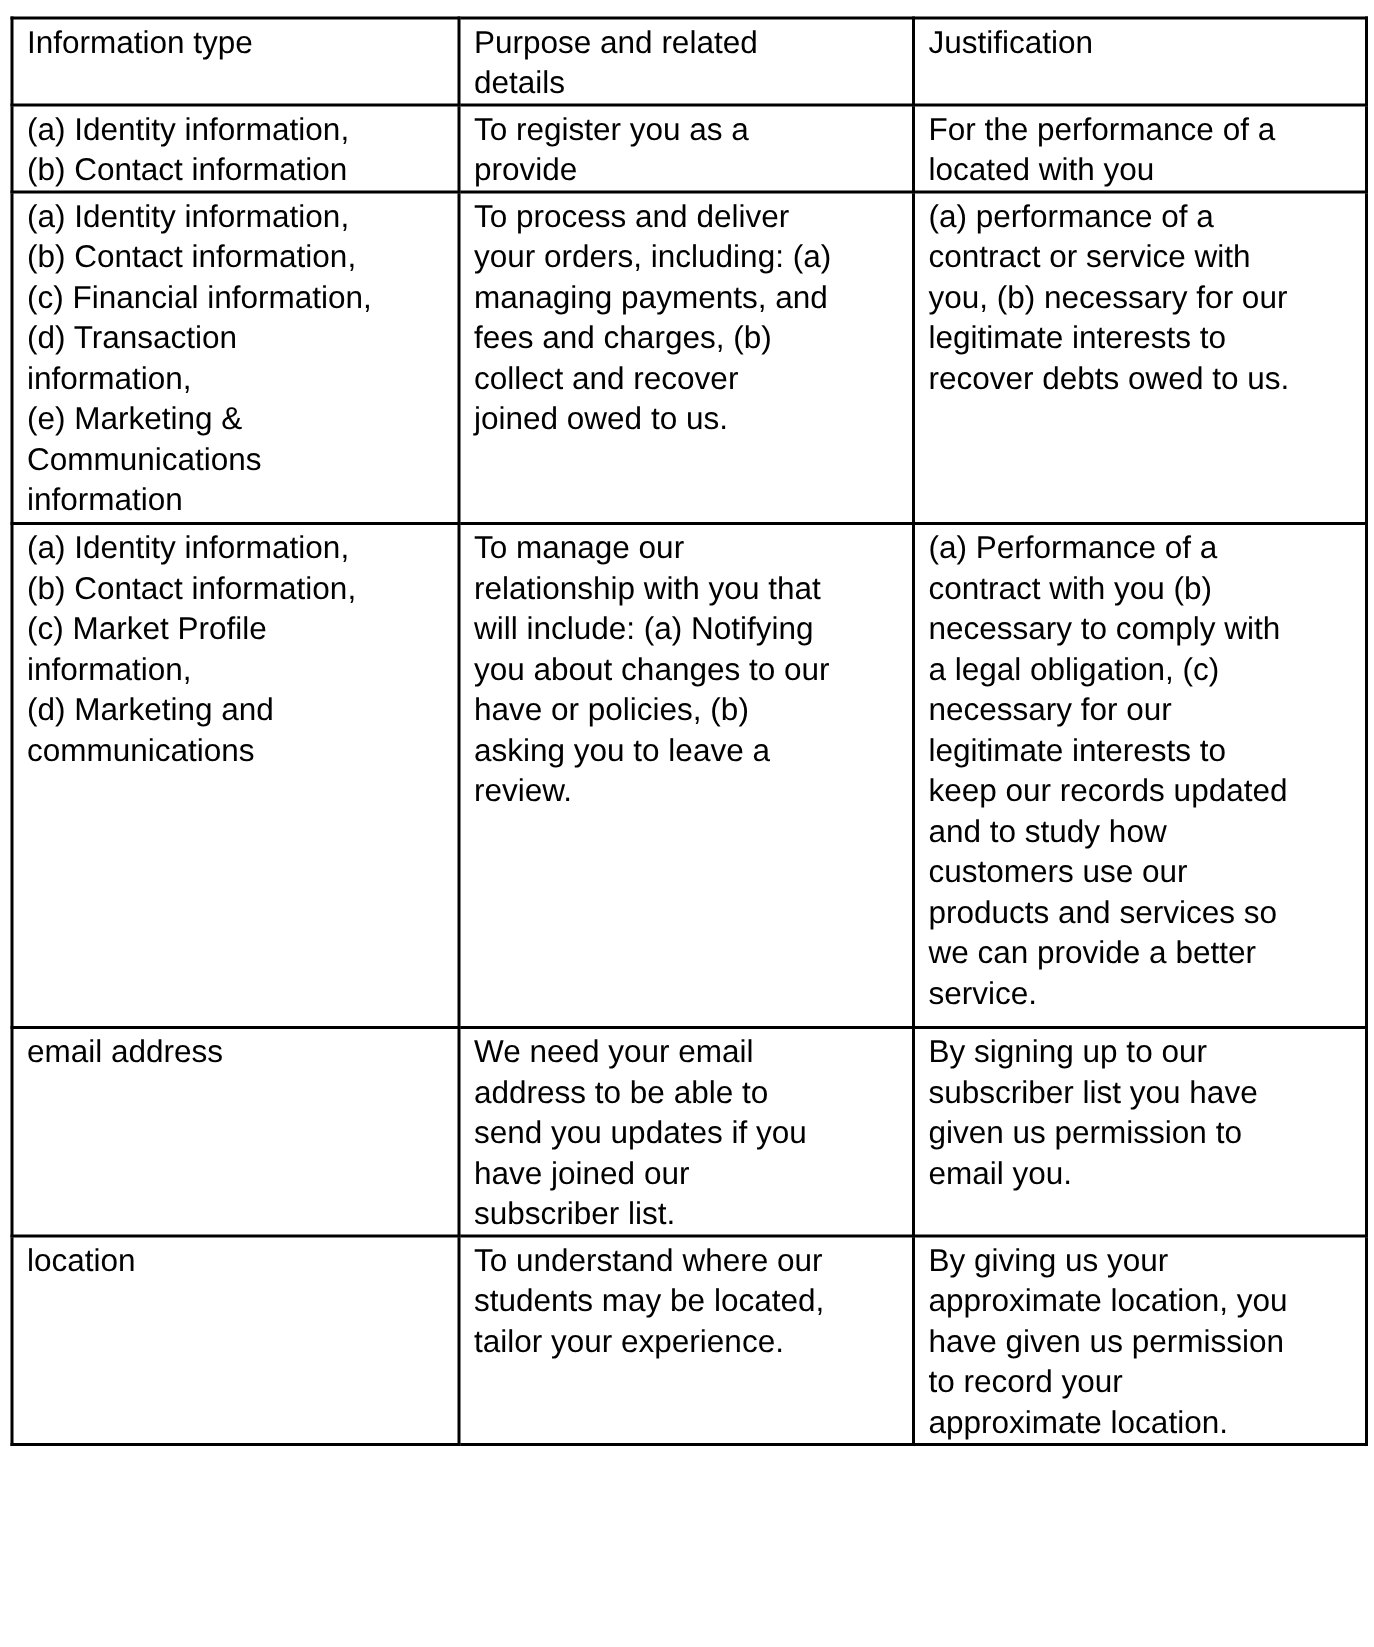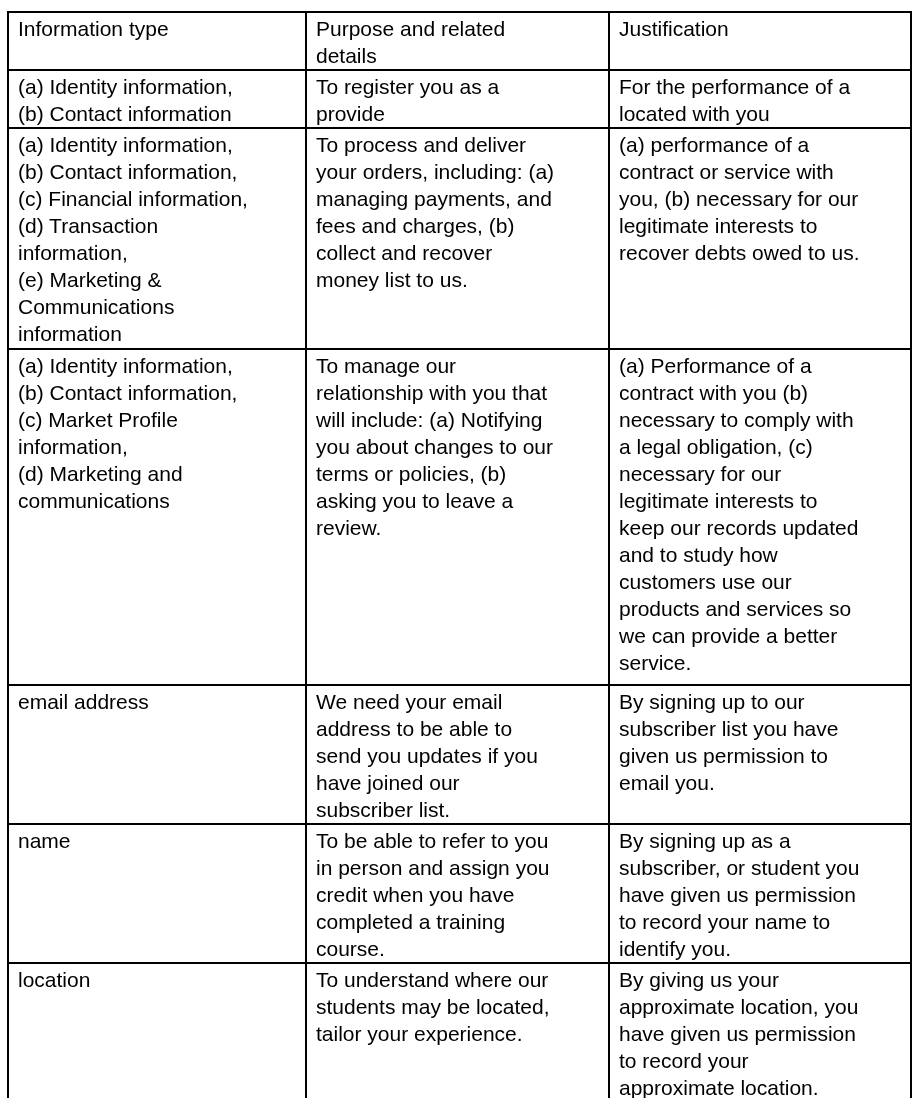--- a/index.html
+++ b/index.html
@@ -75,39 +75,39 @@
 (d) Transaction
 information,
 (e) Marketing &amp;
 Communications
 information</td>
         <td>To process and deliver
 your orders, including: (a)
 managing payments, and
 fees and charges, (b)
 collect and recover
-money list to us.</td>
+joined owed to us.</td>
         <td>(a) performance of a
 contract or service with
 you, (b) necessary for our
 legitimate interests to
 recover debts owed to us.</td>
       </tr>
       <tr class="row-3">
         <td>(a) Identity information,
 (b) Contact information,
 (c) Market Profile
 information,
 (d)  Marketing and
 communications</td>
         <td>To manage our
 relationship with you that
 will include: (a) Notifying
 you about changes to our
-terms or policies, (b)
+have or policies, (b)
 asking you to leave a
 review.</td>
         <td>(a) Performance of a
 contract with you (b)
 necessary to comply with
 a legal obligation, (c)
 necessary for our
 legitimate interests to
 keep our records updated
 and to study how
@@ -121,33 +121,20 @@
         <td>We need your email
 address to be able to
 send you updates if you
 have joined our
 subscriber list.</td>
         <td>By signing up to our
 subscriber list you have
 given us permission to
 email you.</td>
       </tr>
-      <tr class="row-5">
-        <td>name</td>
-        <td>To be able to refer to you
-in person and assign you
-credit when you have
-completed a training
-course.</td>
-        <td>By signing up as a
-subscriber, or student you
-have given us permission
-to record your name to
-identify you.</td>
-      </tr>
       <tr class="row-6">
         <td>location</td>
         <td>To understand where our
 students may be located,
 tailor your experience.</td>
         <td>By giving us your
 approximate location, you
 have given us permission
 to record your
 approximate location.</td>

